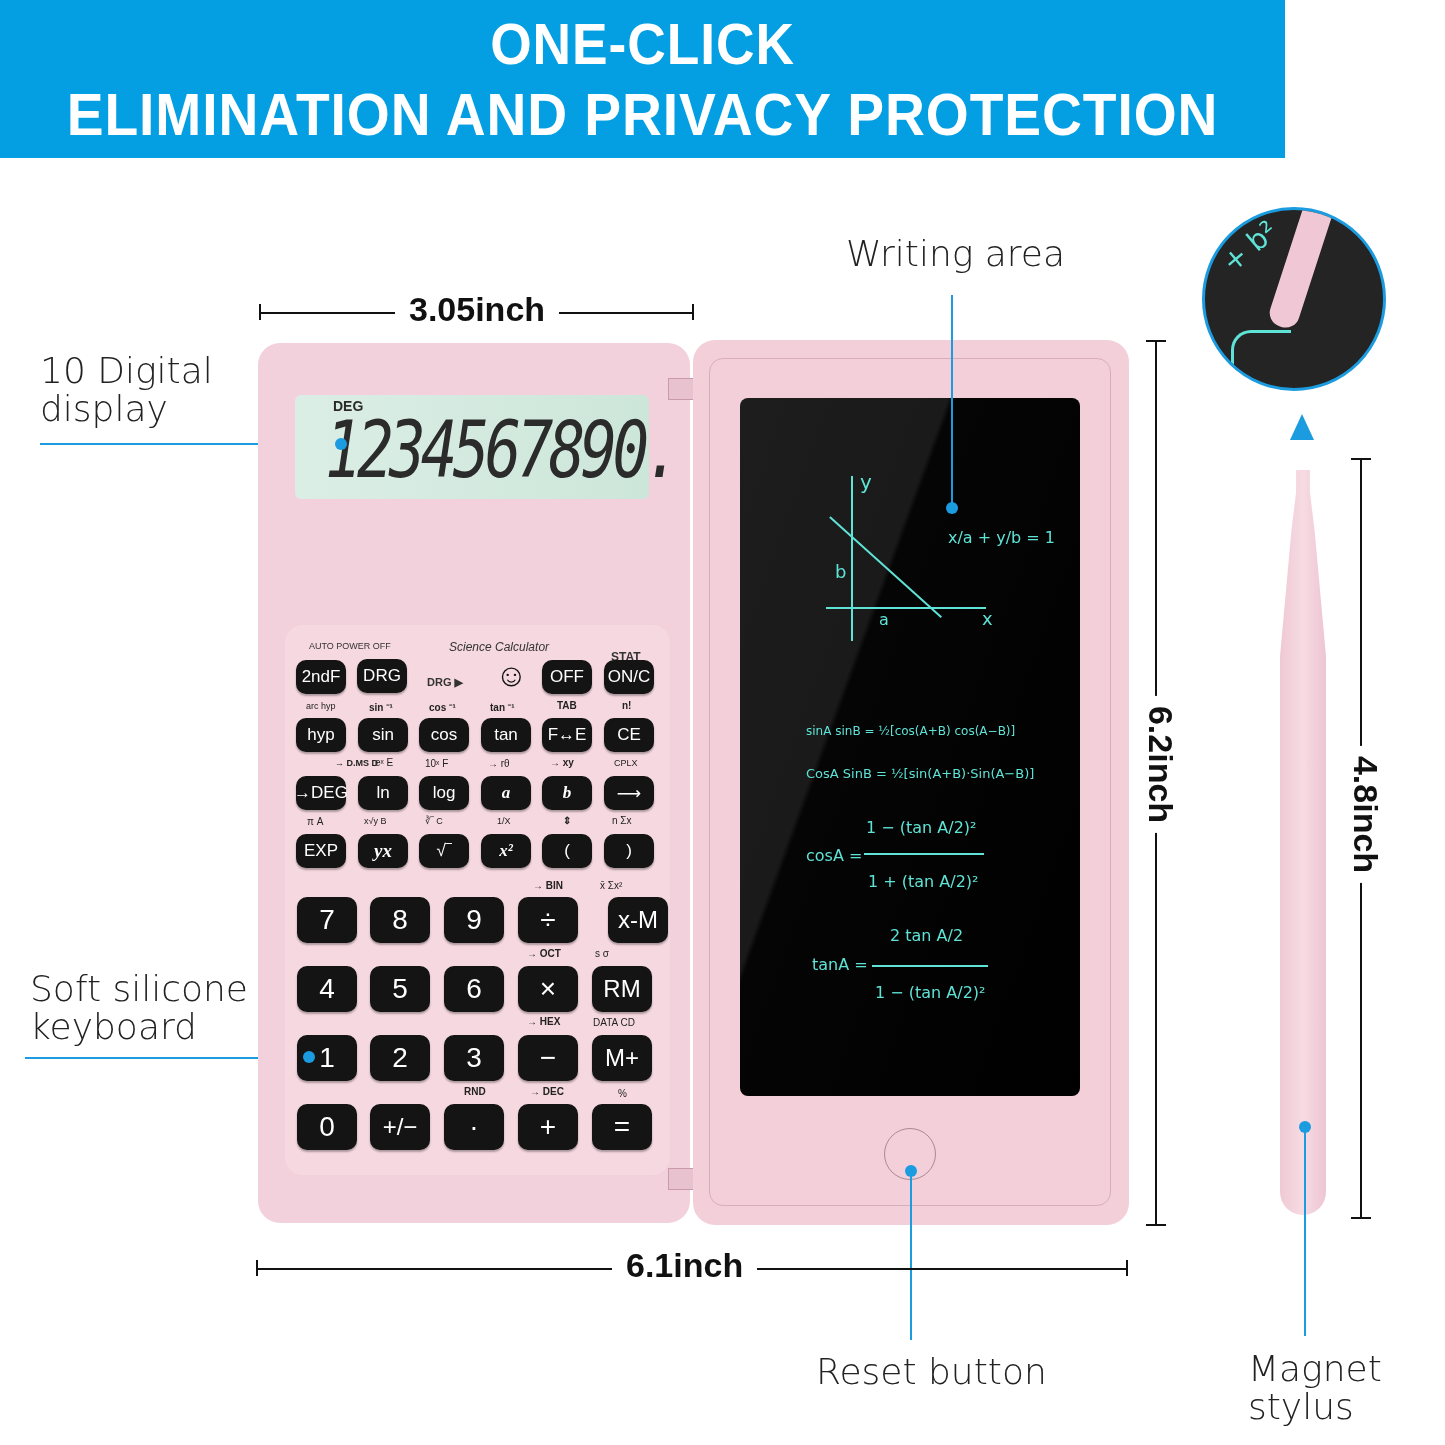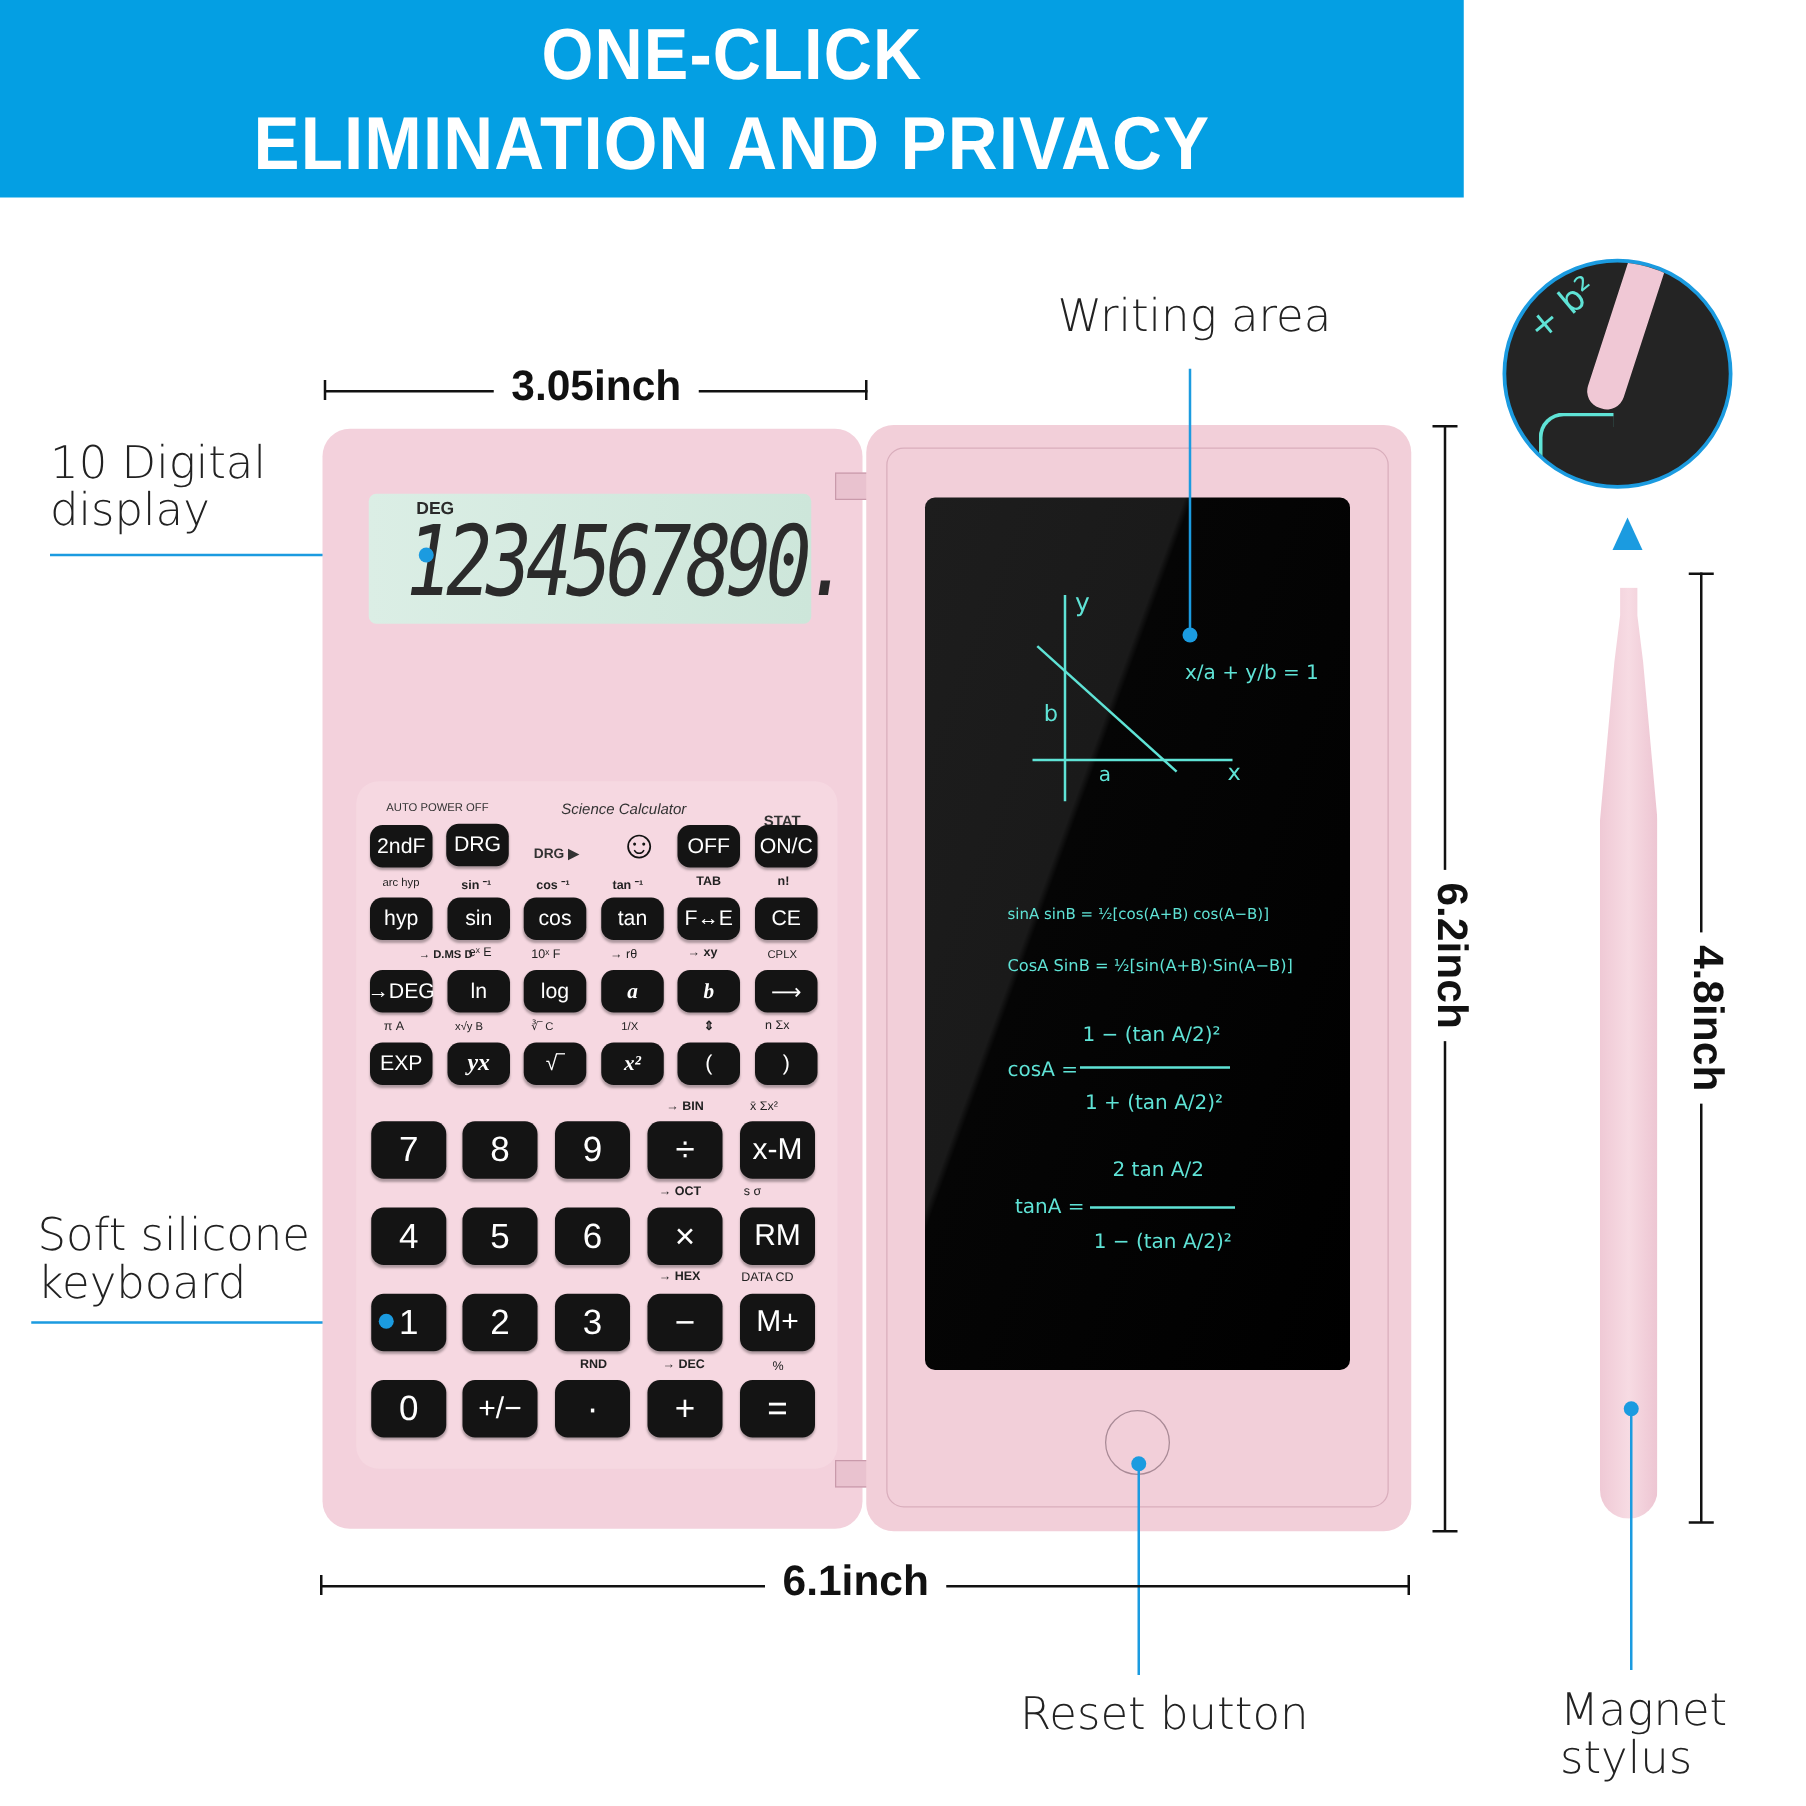--- a/index.html
+++ b/index.html
@@ -1,19 +1,19 @@
 <!DOCTYPE html>
 <html><head>
 <meta charset="utf-8">
 <style>
   * { box-sizing: border-box; margin: 0; padding: 0; }
   html, body { width: 1445px; height: 1445px; background: #ffffff; overflow: hidden; }
   body { position: relative; font-family: "DejaVu Sans", sans-serif; color: #1a1a1a; }
 
-  .banner { position: absolute; left: 0; top: 0; width: 1171px; height: 158px; background: #049fe3; color: #fff; text-align: center; }
+  .banner { position: absolute; left: 0; top: 0; width: 1285px; height: 158px; background: #049fe3; color: #fff; text-align: center; }
   .banner .l1 { position: absolute; left: 0; right: 0; top: 10px; font-size: 58px; font-weight: bold; letter-spacing: 1px; font-family: "Liberation Sans", sans-serif; transform: scaleX(0.92); }
   .banner .l2 { position: absolute; left: 0; right: 0; top: 80px; font-size: 60px; font-weight: bold; letter-spacing: 1px; font-family: "Liberation Sans", sans-serif; transform: scaleX(0.92); }
 
   .callout { position: absolute; font-size: 36px; line-height: 38px; color: #222; font-family: "DejaVu Sans", sans-serif; font-weight: 300; }
   .dim-label { position: absolute; font-size: 34px; font-weight: bold; color: #111; font-family: "Liberation Sans", sans-serif; background: #fff; padding: 0 14px; }
   .hline { position: absolute; height: 2px; background: #111; }
   .vline { position: absolute; width: 2px; background: #111; }
   .tick-v { position: absolute; width: 2px; height: 16px; background: #111; }
   .tick-h { position: absolute; height: 2px; width: 20px; background: #111; }
   .blue-line-h { position: absolute; height: 2px; background: #1b9be0; }
@@ -148,21 +148,21 @@
 <div class="sub" style="left:527px; top:1016px;">→ HEX</div>
 <div class="sub" style="left:593px; top:1017px; font-weight:normal;">DATA   CD</div>
 <div class="sub" style="left:464px; top:1086px;">RND</div>
 <div class="sub" style="left:530px; top:1086px;">→ DEC</div>
 <div class="sub" style="left:618px; top:1088px; font-weight:normal;">%</div>
 
 <div class="key lg" style="left:297px; top:897px;">7</div>
 <div class="key lg" style="left:370px; top:897px;">8</div>
 <div class="key lg" style="left:444px; top:897px;">9</div>
 <div class="key lg" style="left:518px; top:897px;">÷</div>
-<div class="key lg" style="left:592px; top:897px; font-size:24px;">x-M</div>
+<div class="key lg" style="left:608px; top:897px; font-size:24px;">x-M</div>
 
 <div class="key lg" style="left:297px; top:966px;">4</div>
 <div class="key lg" style="left:370px; top:966px;">5</div>
 <div class="key lg" style="left:444px; top:966px;">6</div>
 <div class="key lg" style="left:518px; top:966px;">×</div>
 <div class="key lg" style="left:592px; top:966px; font-size:24px;">RM</div>
 
 <div class="key lg" style="left:297px; top:1035px;">1</div>
 <div class="key lg" style="left:370px; top:1035px;">2</div>
 <div class="key lg" style="left:444px; top:1035px;">3</div>

